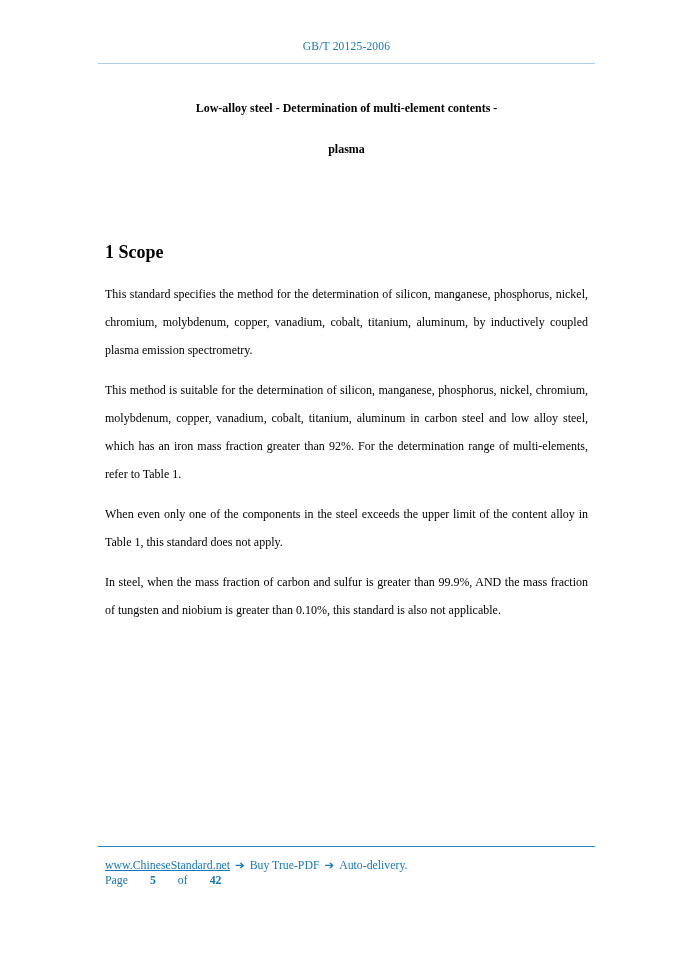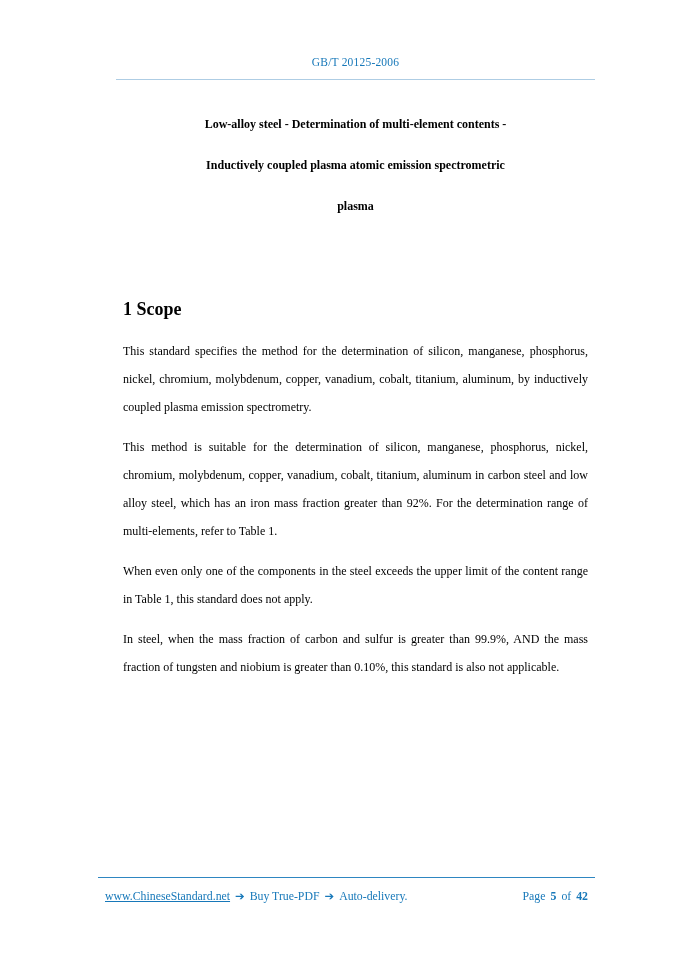--- a/index.html
+++ b/index.html
@@ -1,26 +1,25 @@
 <!DOCTYPE html>
 <html><head>
 <meta charset="utf-8">
 <style>
   * { margin: 0; padding: 0; box-sizing: border-box; }
   html, body { background: #ffffff; }
   .page {
     position: relative;
     width: 693px;
     height: 928px;
-    margin: 16px auto;
+    margin: 0 auto;
     background: #ffffff;
     font-family: "Liberation Serif", serif;
     color: #000000;
     overflow: hidden;
-    padding-left: 18px;
   }
   .header { padding-top: 40px; text-align: center; }
   .doc-code {
     color: #1778b9;
     font-size: 11.5px;
     letter-spacing: 0.2px;
   }
   .header-rule {
     border: none;
     border-top: 1px solid #aecde4;
@@ -58,53 +57,53 @@
     border-top: 1px solid #2e86c1;
     margin-bottom: 11px;
   }
   .footer-row {
     display: flex;
     justify-content: space-between;
     align-items: baseline;
     padding: 0 7px;
     font-size: 11.8px;
     color: #1778b9;
+    flex-direction: column;
   }
   .footer-left { display: inline-flex; gap: 5px; align-items: baseline; }
   .footer-link {
     color: #1778b9;
     text-decoration: underline;
     cursor: pointer;
   }
   .arrow-icon { color: #1778b9; font-size: 11.5px; }
-  .page-info { display: inline-flex; gap: 5px; align-items: baseline; }
+  .page-info { display: inline-flex; gap: 22px; align-items: baseline; }
   .page-info .num { font-weight: bold; }
 </style>
 </head>
 <body>
 
 <div class="page">
 
   <div class="header">
     <div class="doc-code">GB/T 20125-2006</div>
     <hr class="header-rule">
   </div>
 
   <div class="title-block">
     <div class="title-line">Low-alloy steel - Determination of multi-element contents -</div>
-    <div class="title-line">Inductively coupled plasma atomic emission spectrometric</div>
     <div class="title-line">plasma</div>
   </div>
 
   <h2 class="section-heading">1 Scope</h2>
 
   <div class="body-text">
     <p>This standard specifies the method for the determination of silicon, manganese, phosphorus, nickel, chromium, molybdenum, copper, vanadium, cobalt, titanium, aluminum, by inductively coupled plasma emission spectrometry.</p>
     <p>This method is suitable for the determination of silicon, manganese, phosphorus, nickel, chromium, molybdenum, copper, vanadium, cobalt, titanium, aluminum in carbon steel and low alloy steel, which has an iron mass fraction greater than 92%. For the determination range of multi-elements, refer to Table 1.</p>
-    <p>When even only one of the components in the steel exceeds the upper limit of the content range in Table 1, this standard does not apply.</p>
+    <p>When even only one of the components in the steel exceeds the upper limit of the content alloy in Table 1, this standard does not apply.</p>
     <p>In steel, when the mass fraction of carbon and sulfur is greater than 99.9%, AND the mass fraction of tungsten and niobium is greater than 0.10%, this standard is also not applicable.</p>
   </div>
 
   <div class="footer">
     <hr class="footer-rule">
     <div class="footer-row">
       <span class="footer-left">
         <a class="footer-link">www.ChineseStandard.net</a>
         <span class="arrow-icon">➔</span>
         <span>Buy True-PDF</span>

